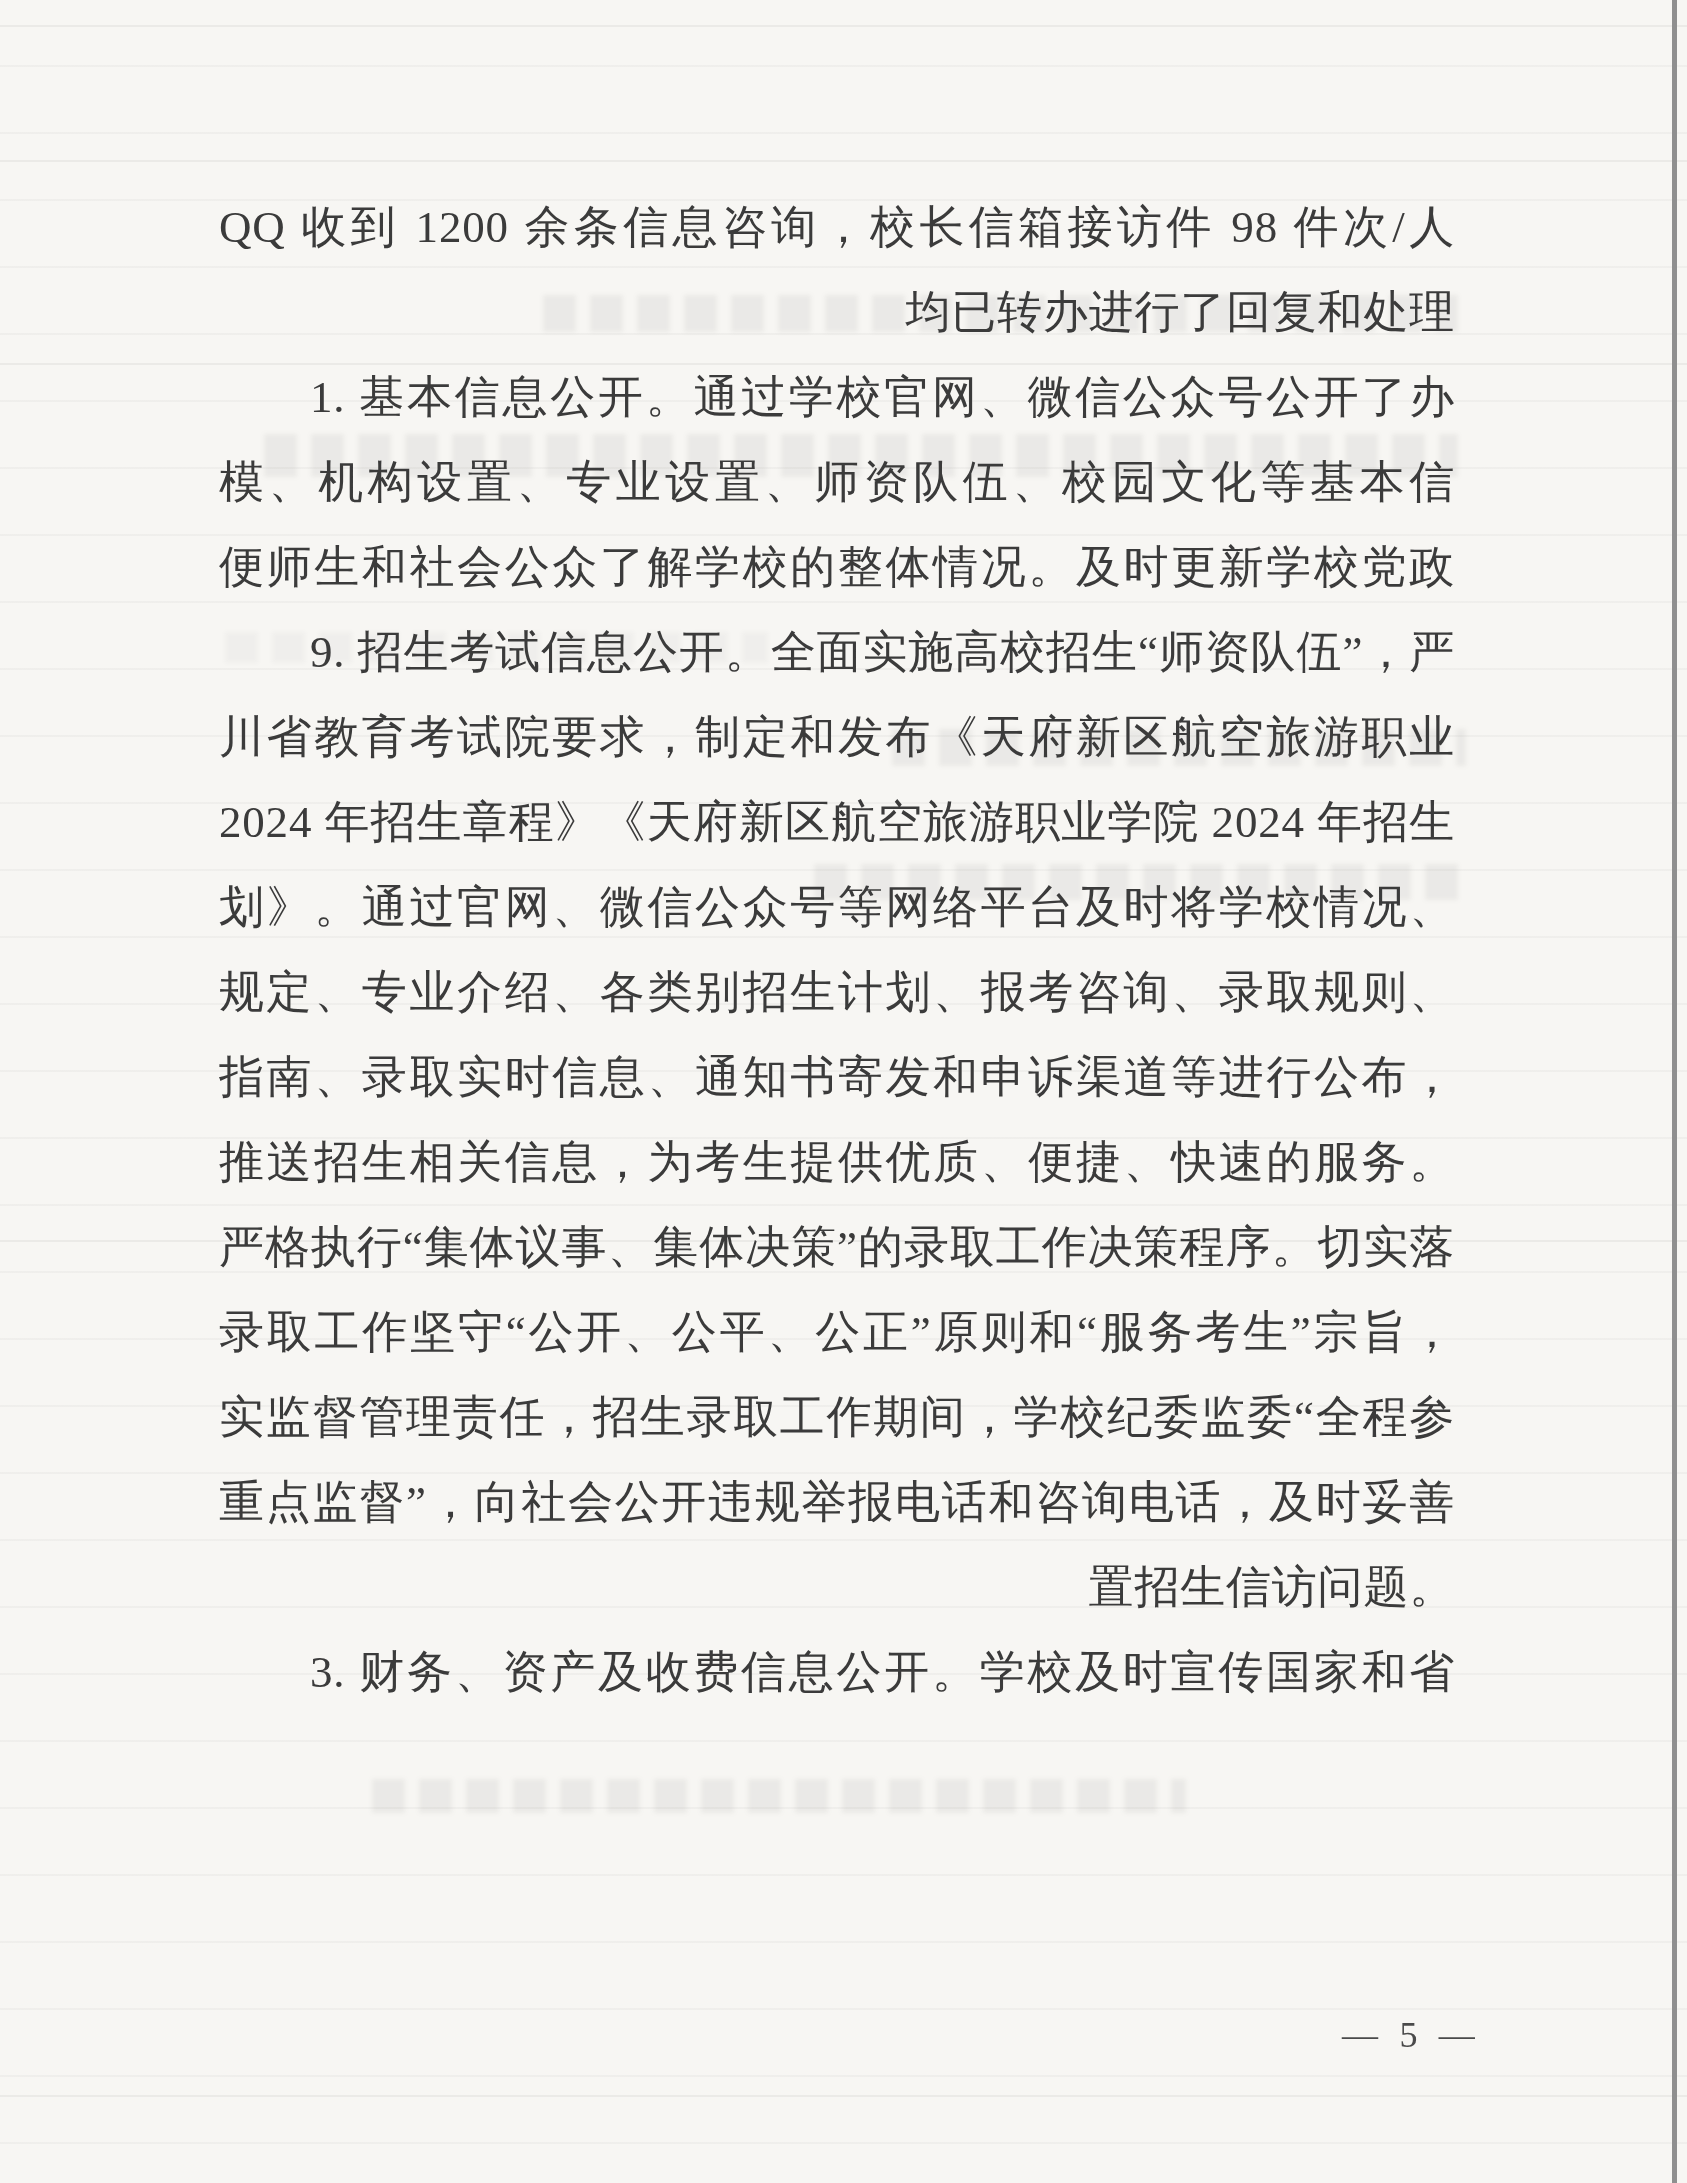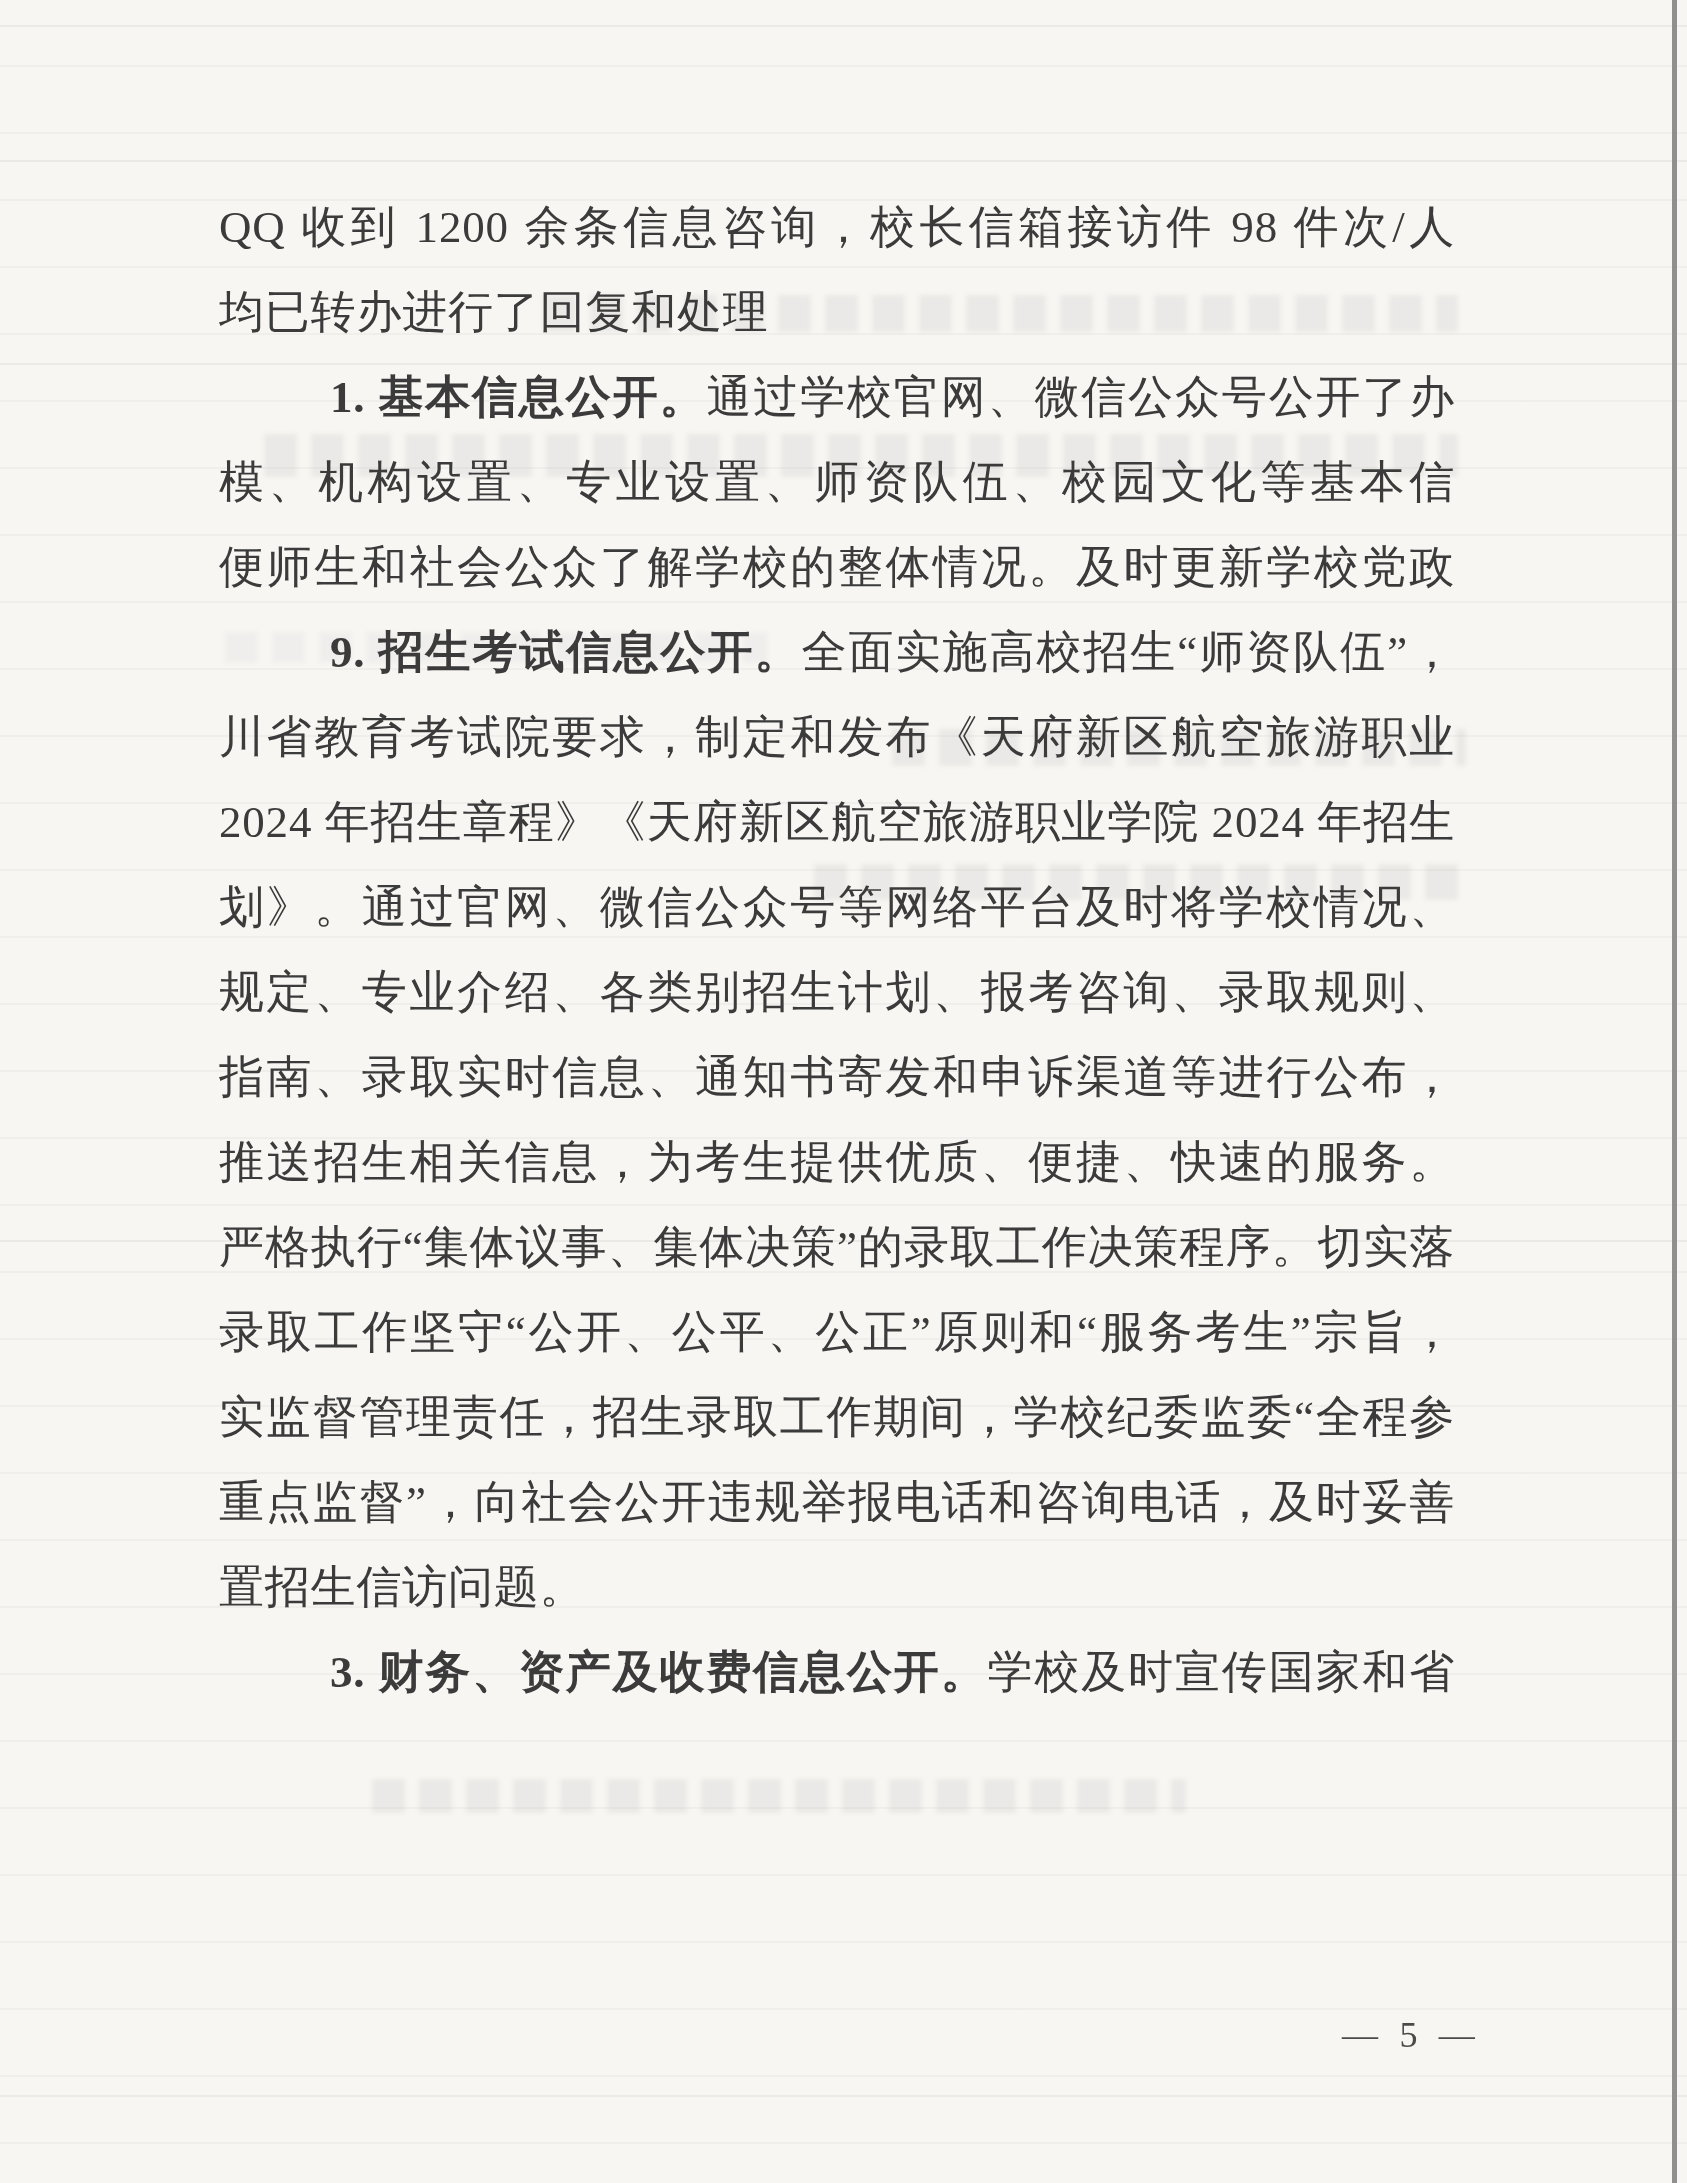--- a/index.html
+++ b/index.html
@@ -77,32 +77,31 @@
     left: 219px;
     top: 185px;
     width: 1236px;
   }
   .line {
     height: 85px;
     line-height: 85px;
     font-size: 45px;
     letter-spacing: 0.8px;
     overflow: hidden;
-    text-align: left;
+    text-align: right;
   }
   .line.fill {
     text-align: justify;
     text-align-last: justify;
   }
   .line.indent {
     padding-left: 91px;
   }
   .seg.bold {
-    font-weight: bold;
-    margin-left: 20px;
+    font-weight: normal;
   }
 
   .page-number {
     position: absolute;
     left: 1272px;
     top: 1993px;
     width: 279px;
     height: 85px;
     line-height: 85px;
     text-align: center;

